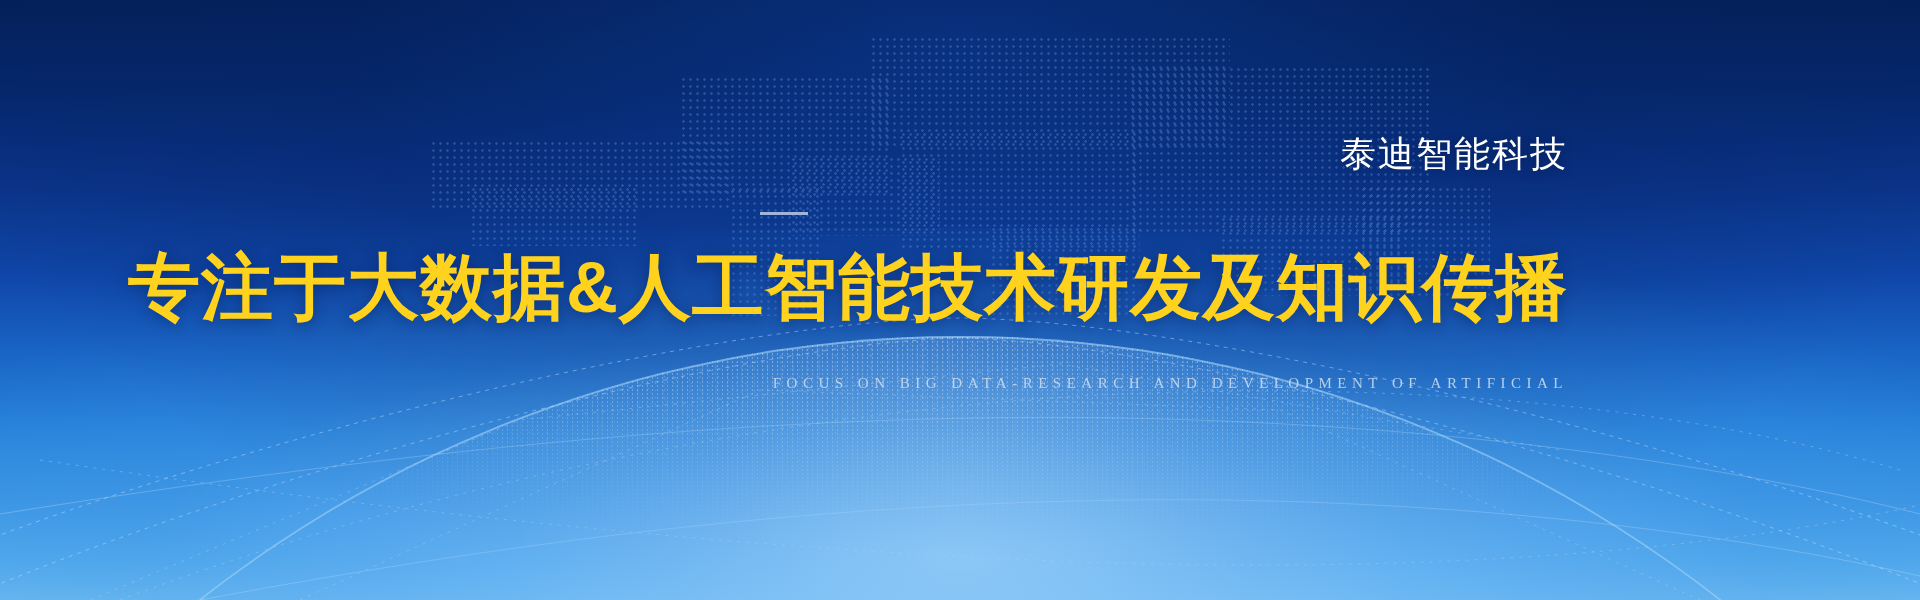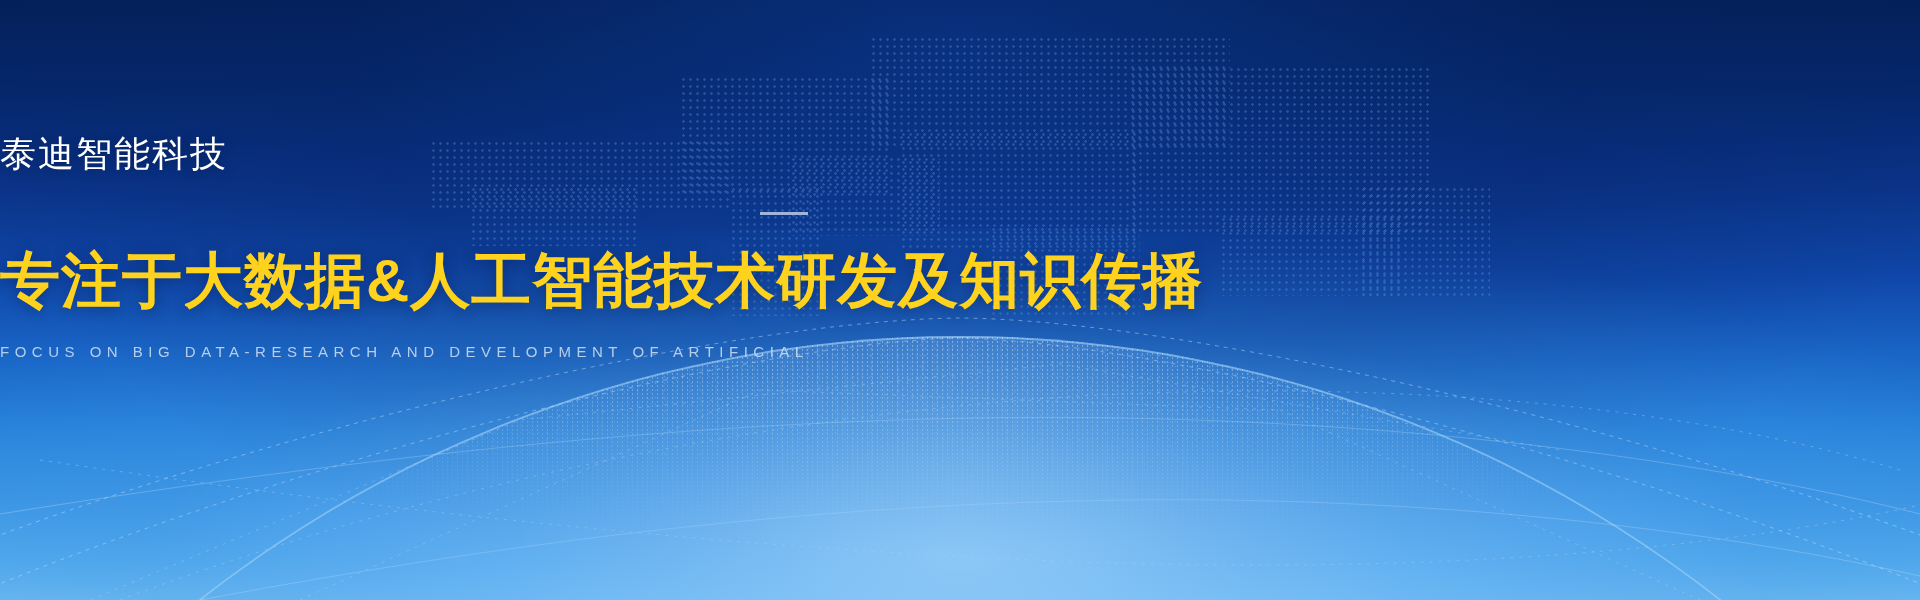--- a/index.html
+++ b/index.html
@@ -135,21 +135,21 @@
     height: 300px;
     pointer-events: none;
   }
 
   
   .content {
     position: absolute;
     left: 0;
     top: 0;
     width: 1568px;
-    text-align: left;
+    text-align: right;
     z-index: 6;
   }
 
   .company-name {
     margin-top: 136px;
     font-size: 36px;
     line-height: 1;
     color: #ffffff;
     letter-spacing: 2px;
     text-shadow: 0 1px 10px rgba(0,20,70,0.55);
@@ -157,35 +157,36 @@
 
   .divider {
     width: 48px;
     height: 3px;
     margin: 40px auto 0 auto;
     background: #9fb6d8;
   }
 
   .headline {
     margin-top: 34px;
-    font-size: 60px;
+    font-size: 72px;
     font-weight: bold;
     line-height: 1.08;
     color: #ffd21e;
     letter-spacing: 1px;
     text-shadow: 0 2px 14px rgba(0,25,80,0.45);
   }
 
   .subtitle {
-    margin-top: 26px;
+    margin-top: 44px;
     font-size: 15px;
     line-height: 24px;
     color: #c8d9ef;
     letter-spacing: 5.5px;
     opacity: 0.9;
+    font-family: Liberation Serif, serif;
   }
   .subtitle div { white-space: nowrap; }
 </style>
 </head>
 <body>
 
 <div class="banner">
 
   <div class="glow-top"></div>
 

